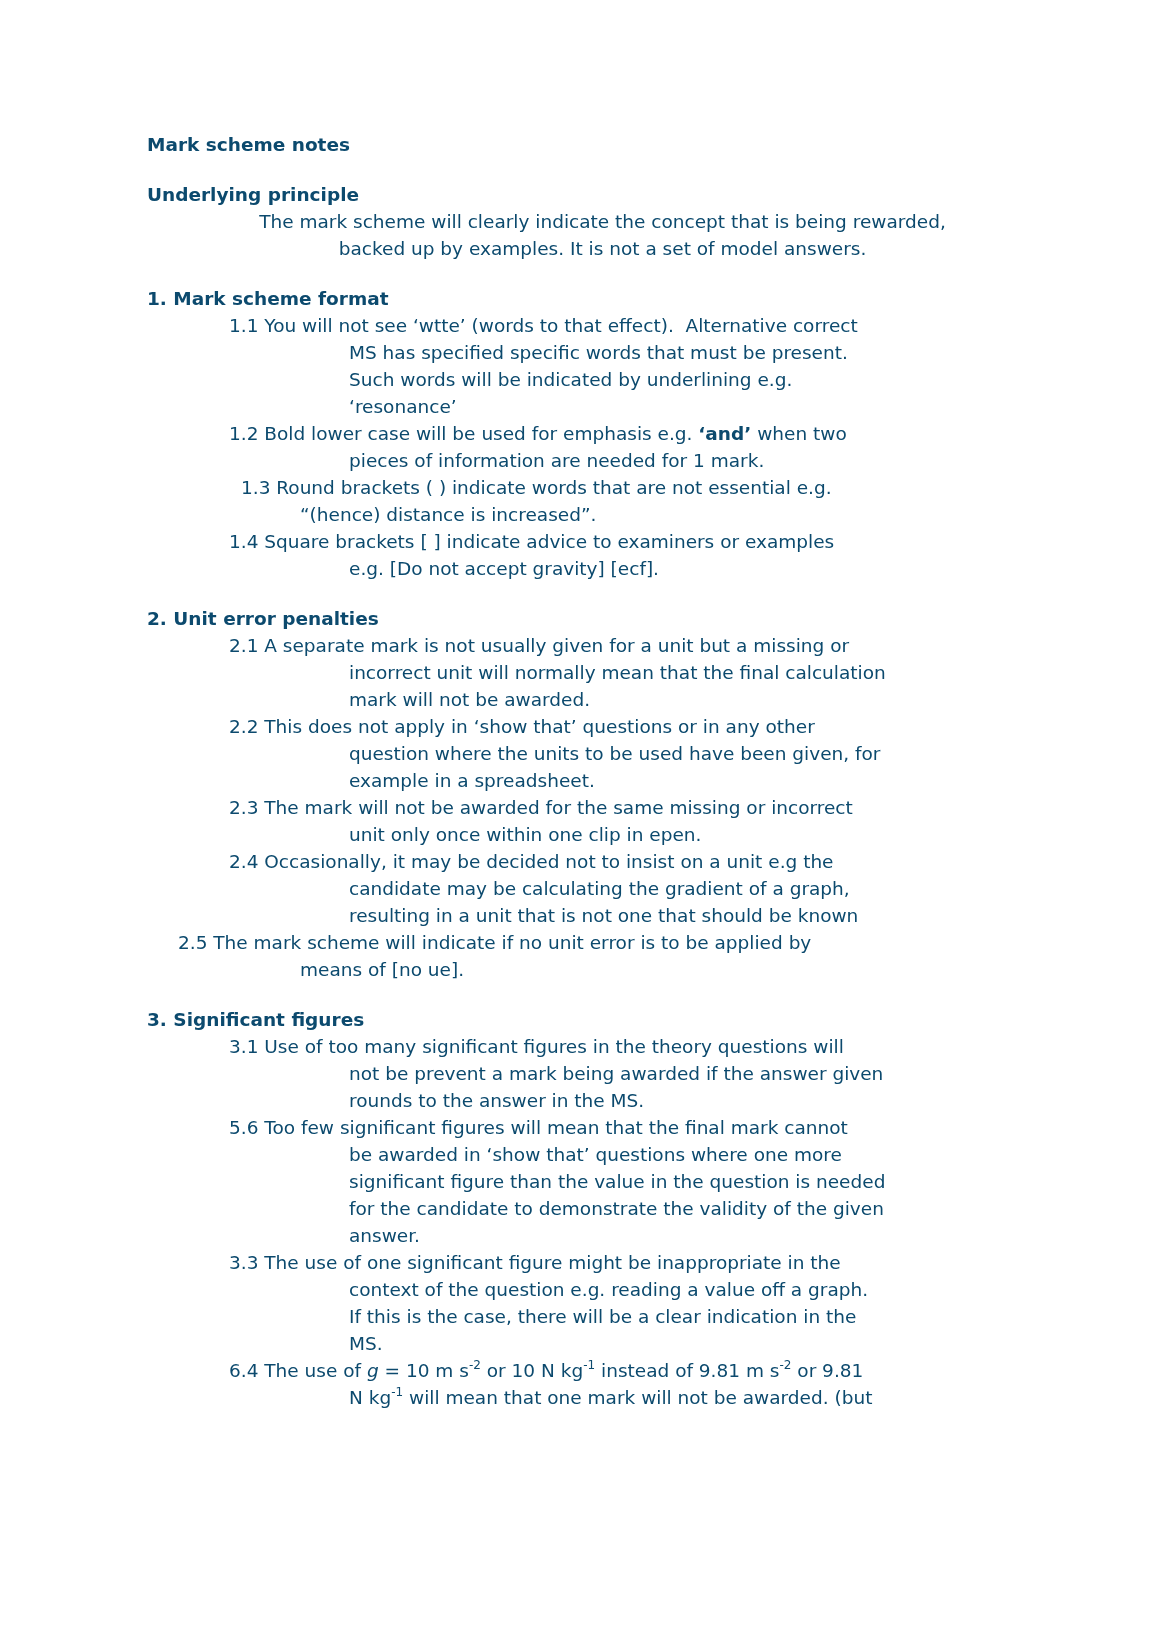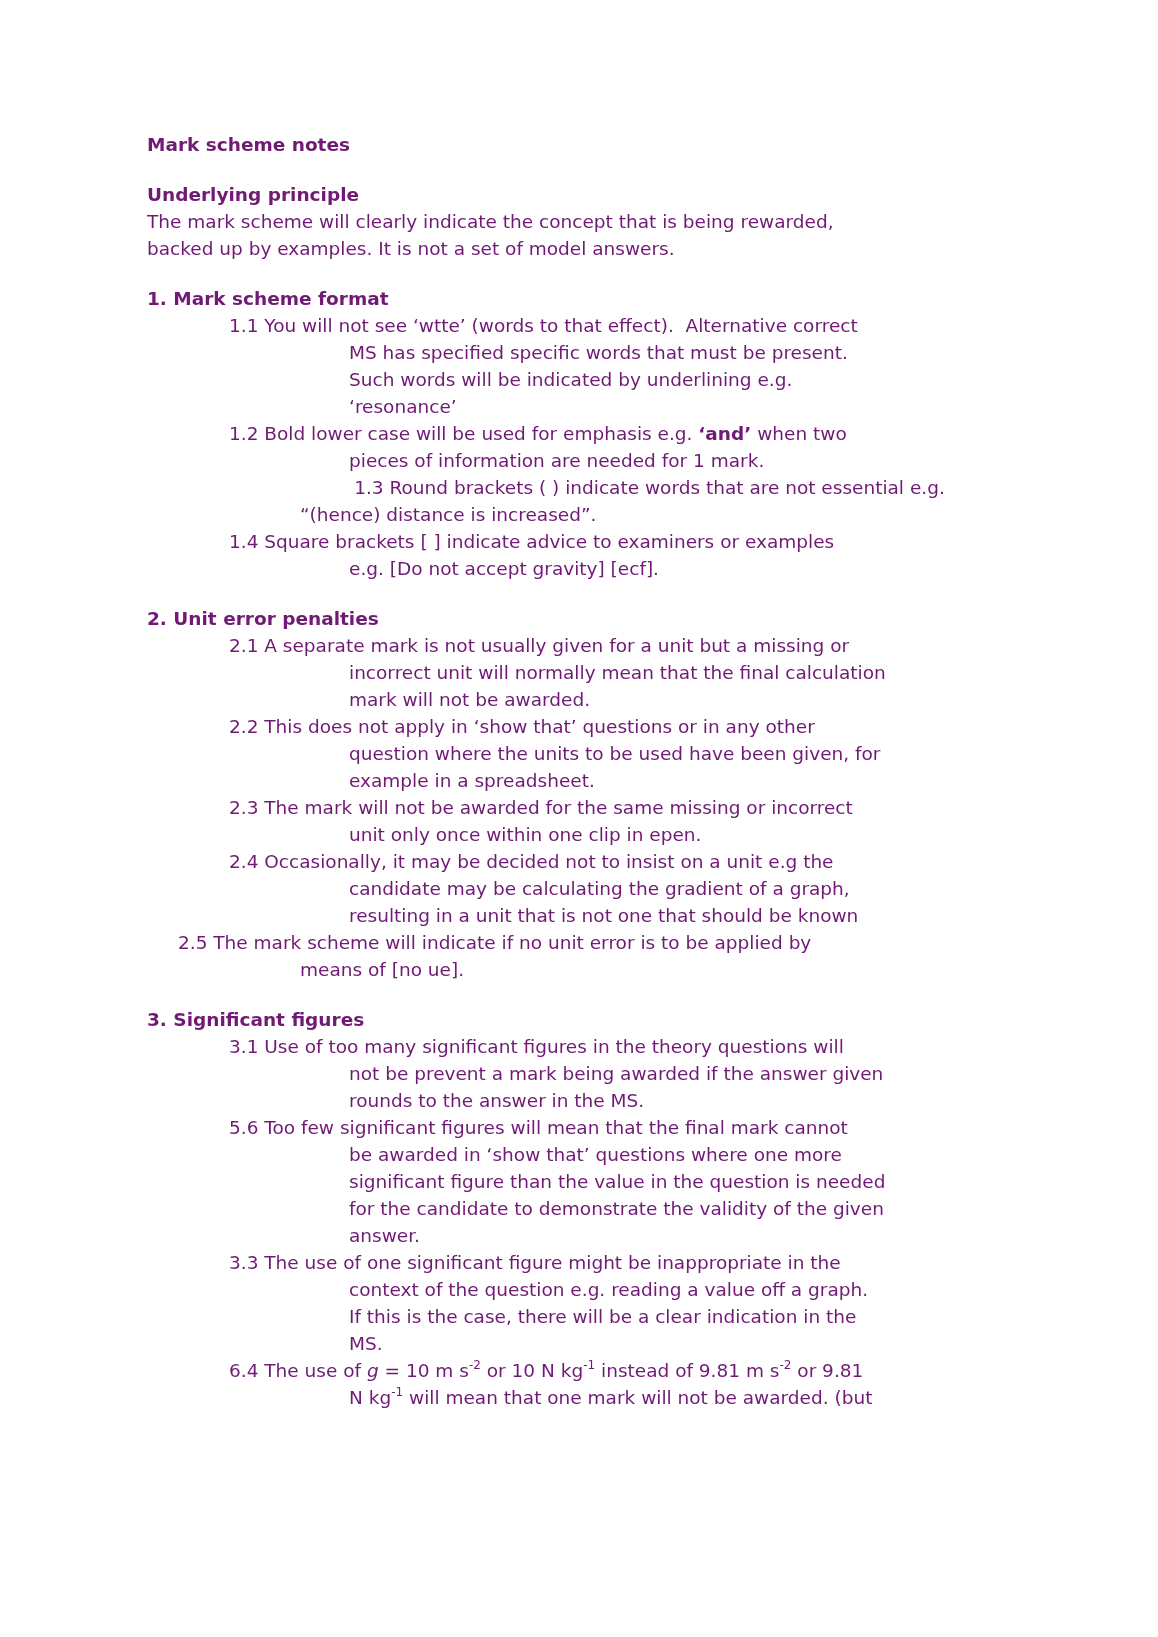--- a/index.html
+++ b/index.html
@@ -10,34 +10,34 @@
   .page {
     position: relative;
     width: 1158px;
     height: 1637px;
     background: #ffffff;
     box-sizing: border-box;
     padding: 131px 100px 0 147px;
     font-family: "DejaVu Sans", "Liberation Sans", sans-serif;
     font-size: 18.5px;
     line-height: 27px;
-    color: #701a75;
+    color: #0c4a6e;
   }
   .heading {
     font-weight: bold;
     white-space: pre-wrap;
   }
   .line {
     white-space: pre-wrap;
   }
   
-  .l0  { margin-left: 0; }
+  .l0  { margin-left: 0; text-align: center; }
   .l1  { margin-left: 31px;  }  
   .l2  { margin-left: 82px;  }  
-  .l2b { margin-left: 94px; text-align: center;  }  
+  .l2b { margin-left: 94px;  }  
   .l3  { margin-left: 153px; }  
   .l4  { margin-left: 202px; }  
   .gap { height: 23px; }
   .u { }
   sup {
     font-size: 12px;
     line-height: 0;
     position: relative;
     top: -1px;
   }

